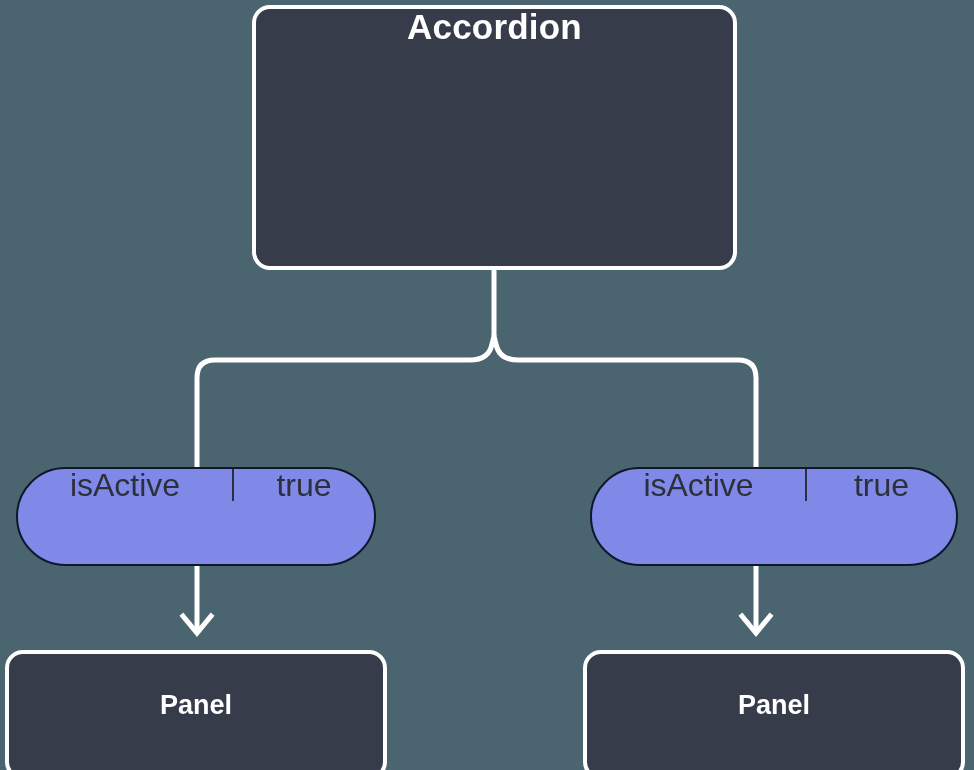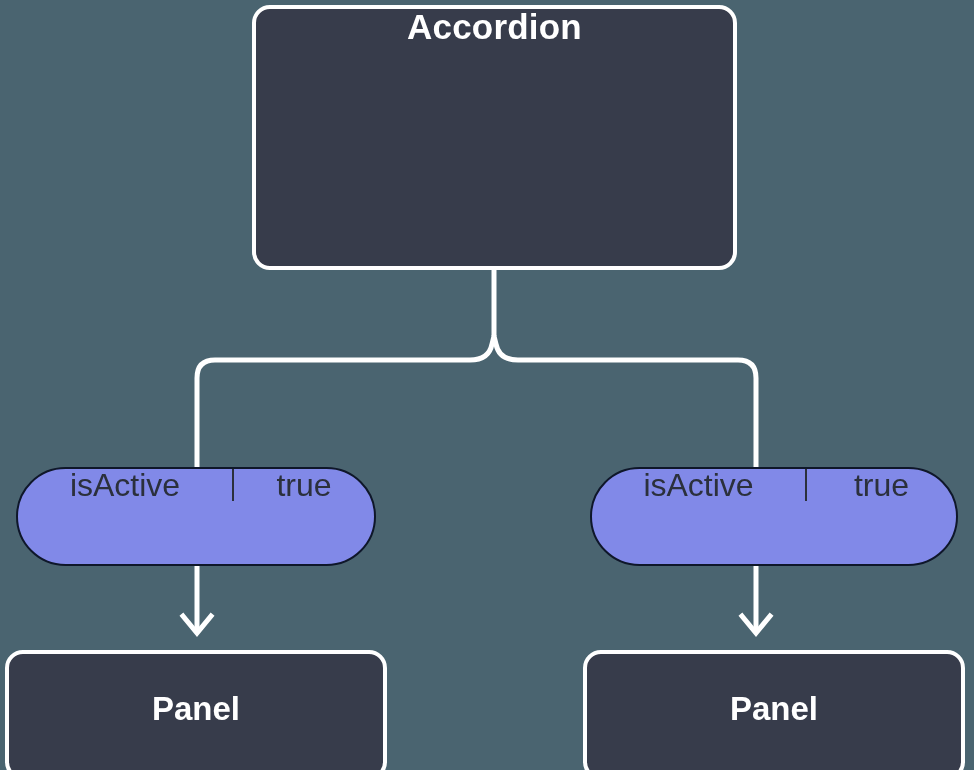--- a/index.html
+++ b/index.html
@@ -113,21 +113,21 @@
   .panel-card {
     height: 130px;
     top: 650px;
     justify-content: flex-start;
   }
   #panel-left  { left: 5px;   width: 382px; }
   #panel-right { left: 583px; width: 382px; }
   .panel-label {
     margin-top: 38px;
     color: #ffffff;
-    font-size: 33px;
+    font-size: 27px;
     font-weight: 700;
     line-height: 1;
   }
 </style>
 </head>
 <body>
 
 <div id="stage">
 
   <svg id="wires" viewBox="0 0 974 770" xmlns="http://www.w3.org/2000/svg">

